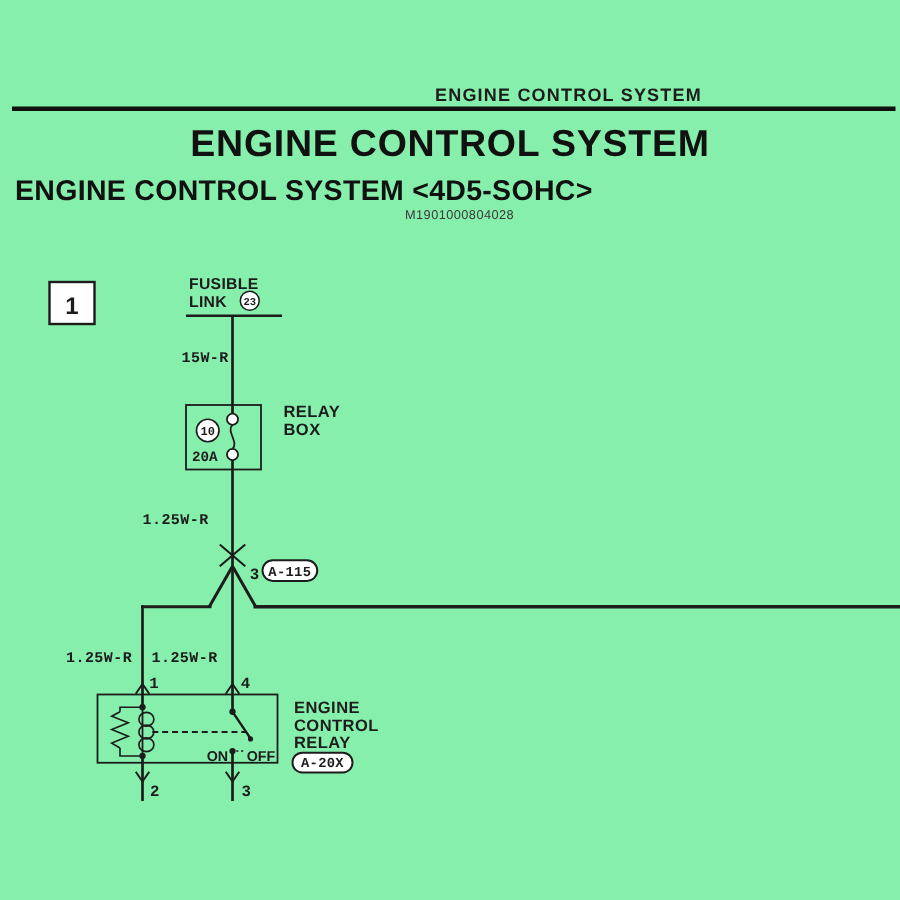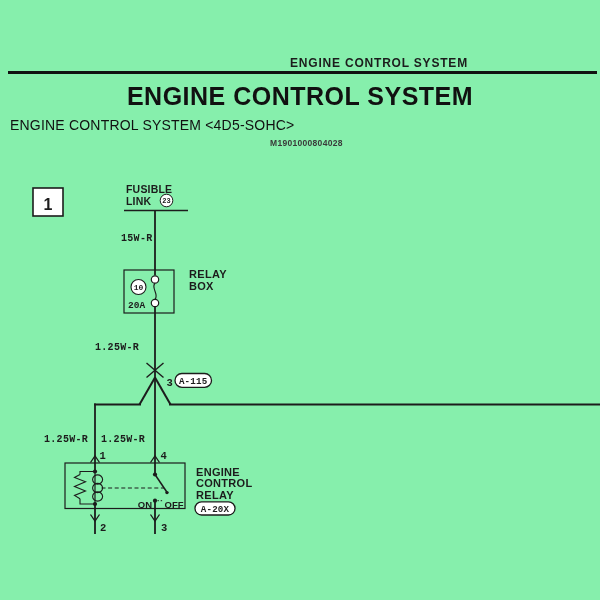--- a/index.html
+++ b/index.html
@@ -13,25 +13,25 @@
   }
   .header-rule{
     position:absolute;left:8px;top:71px;width:589px;height:3px;background:#111;
   }
   .page-title{
     position:absolute;left:0;top:82px;width:600px;text-align:center;
     font-size:25px;font-weight:700;letter-spacing:0.5px;color:#111;
   }
   .section-title{
     position:absolute;left:10px;top:117px;
-    font-size:14px;font-weight:400;letter-spacing:0.2px;color:#111;
+    font-size:19px;font-weight:700;letter-spacing:0.2px;color:#111;
   }
   .doc-code{
     position:absolute;left:270px;top:138px;
-    font-size:8.5px;font-weight:700;color:#3a3a3a;letter-spacing:0.3px;
+    font-size:8.5px;font-weight:400;color:#3a3a3a;letter-spacing:0.3px;
   }
   svg.diagram{position:absolute;left:0;top:0;}
   
   .t-sans{font-family:"Liberation Sans",sans-serif;font-weight:700;fill:#1c1c1c;font-size:11px;letter-spacing:0.3px;}
   .t-sans-sm{font-family:"Liberation Sans",sans-serif;font-weight:700;fill:#1c1c1c;font-size:10.5px;letter-spacing:0.2px;}
   .t-wire{font-family:"Liberation Mono","DejaVu Sans Mono",monospace;font-weight:700;fill:#1c1c1c;font-size:10px;letter-spacing:0.3px;}
   .t-pin{font-family:"Liberation Mono","DejaVu Sans Mono",monospace;font-weight:700;fill:#1c1c1c;font-size:10.5px;}
   .t-conn{font-family:"Liberation Mono","DejaVu Sans Mono",monospace;font-weight:700;fill:#1c1c1c;font-size:9.2px;letter-spacing:0.2px;}
   .t-tiny{font-family:"Liberation Mono","DejaVu Sans Mono",monospace;font-weight:700;fill:#1c1c1c;font-size:7px;}
   .t-fuse{font-family:"Liberation Mono","DejaVu Sans Mono",monospace;font-weight:700;fill:#1c1c1c;font-size:8px;}

